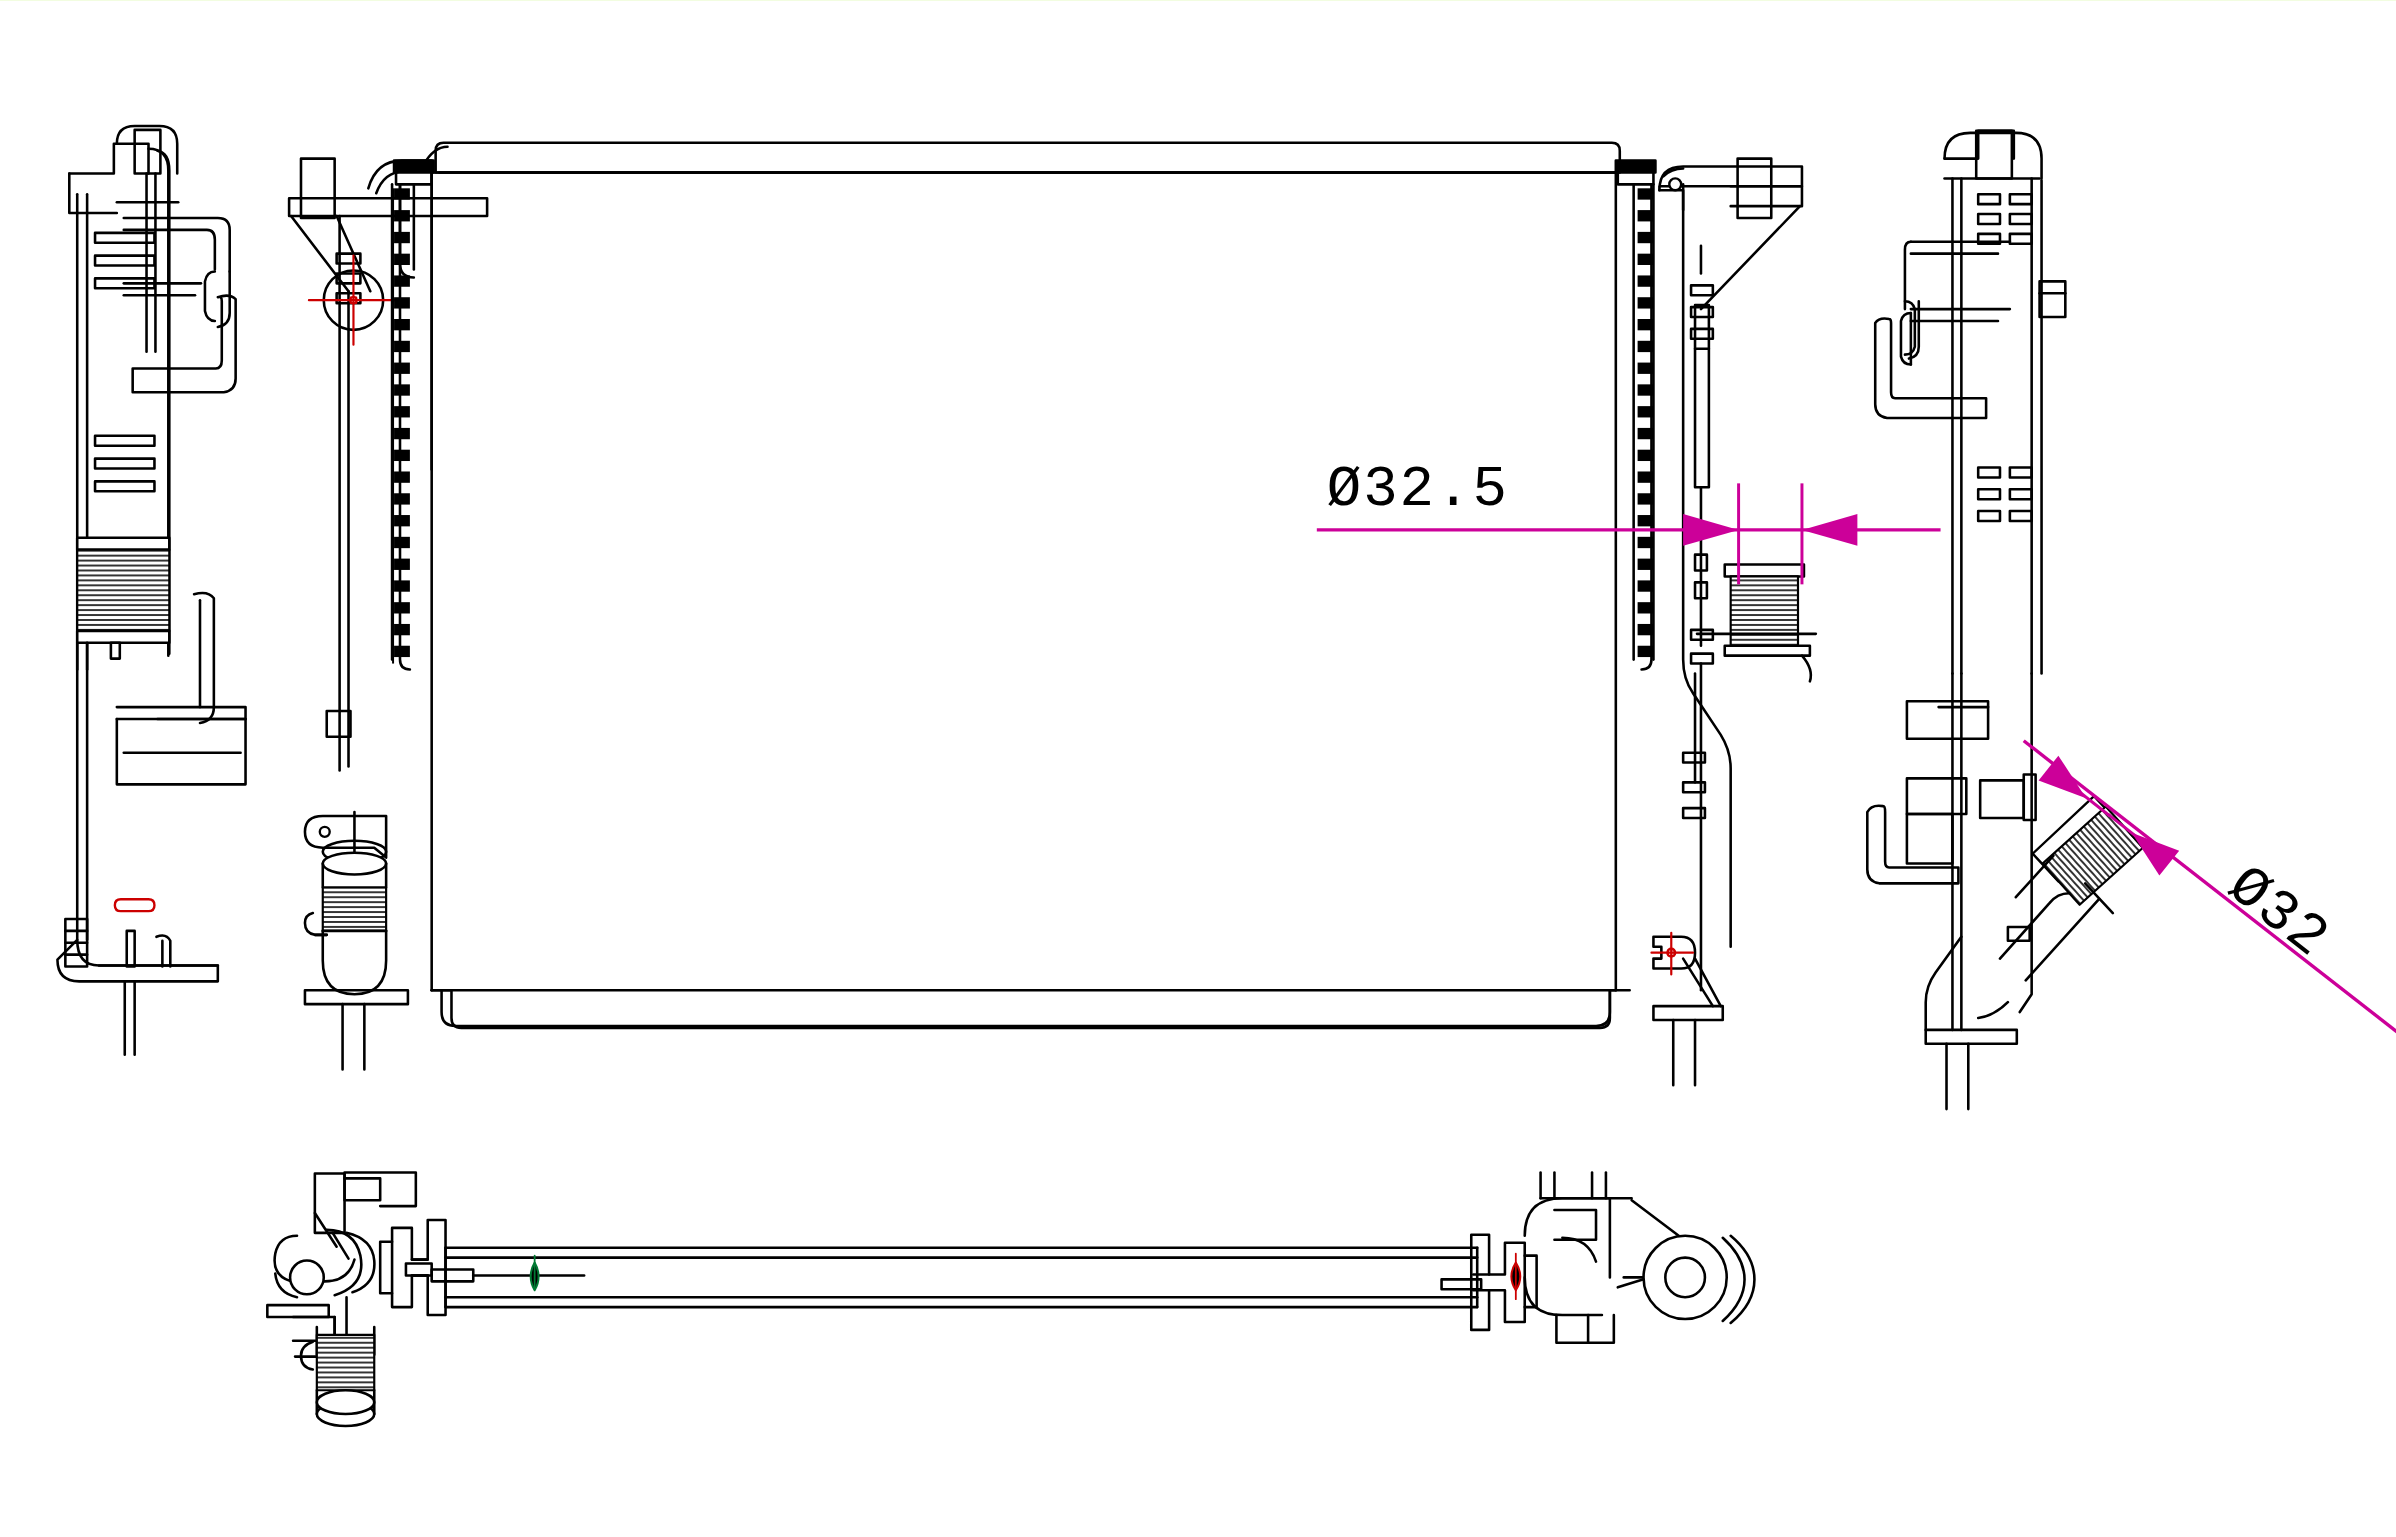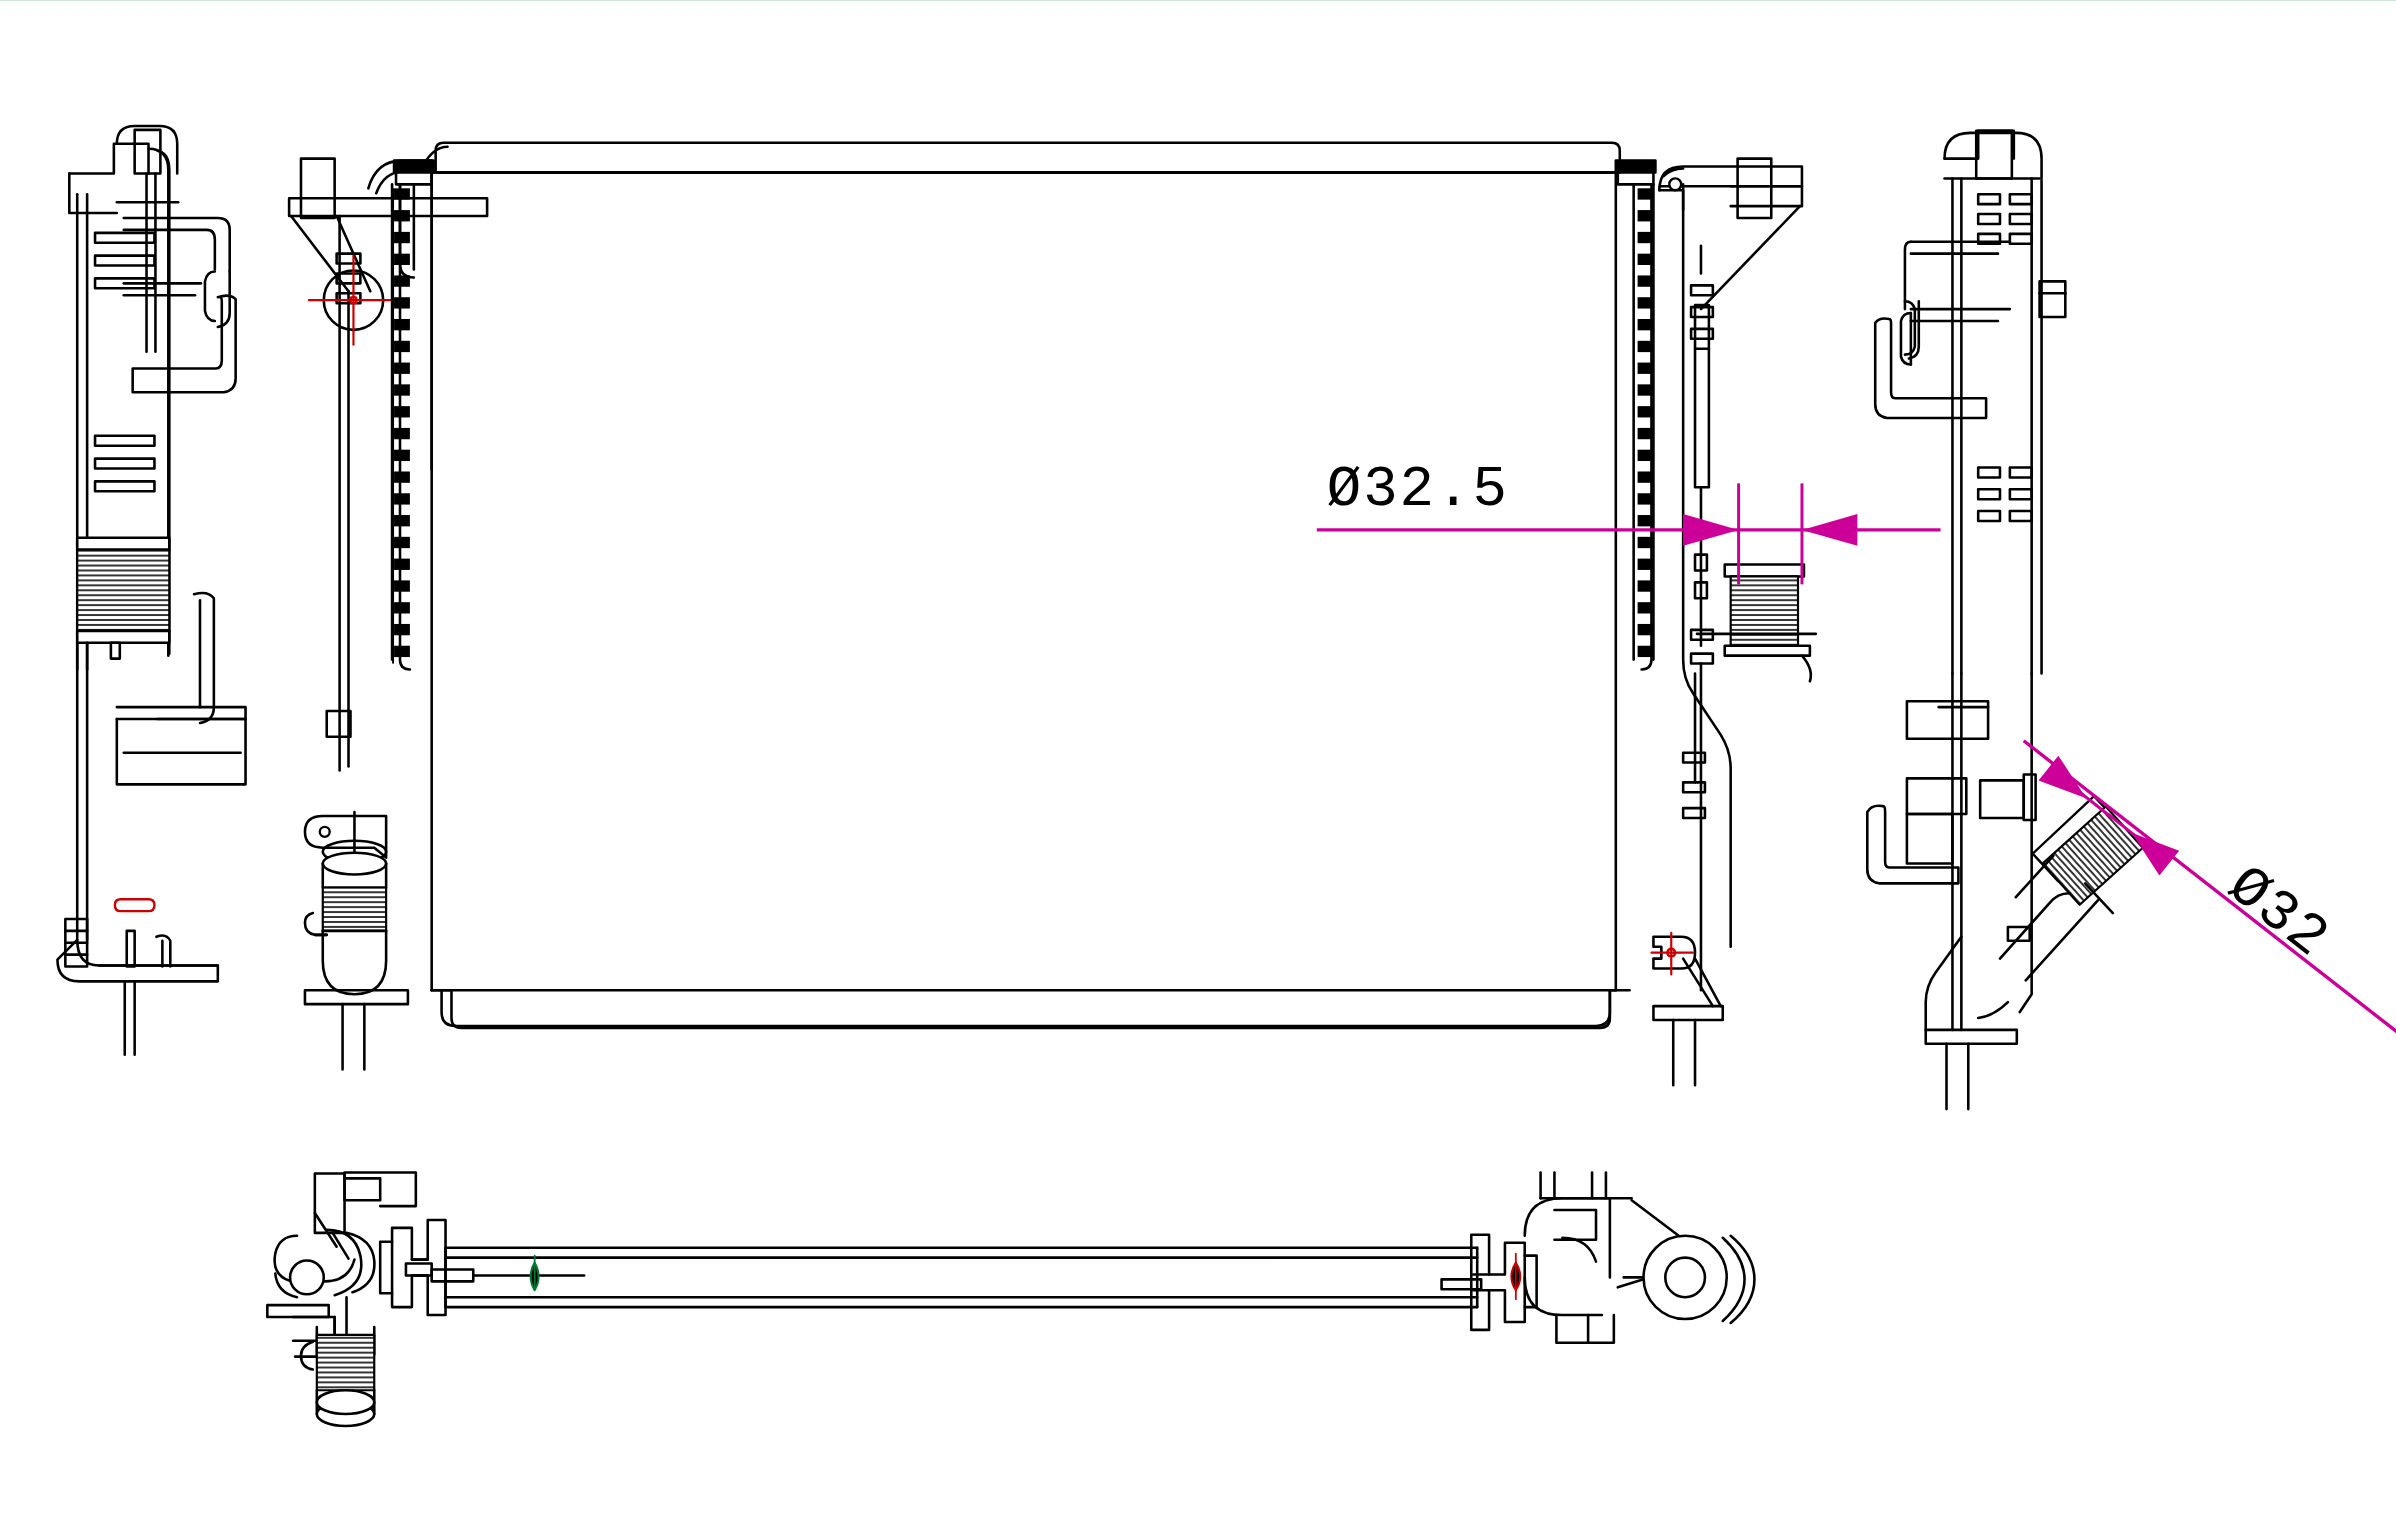--- a/index.html
+++ b/index.html
@@ -1,18 +1,18 @@
 <!DOCTYPE html>
 <html><head>
 <meta charset="utf-8">
 <title>Radiator Technical Drawing</title>
 <style>
   html,body{margin:0;padding:0;background:#ffffff;}
   body{width:2397px;height:1538px;overflow:hidden;font-family:"Liberation Sans",sans-serif;}
-  #stage{position:relative;width:2397px;height:1538px;background:#15803d;}
+  #stage{position:relative;width:2397px;height:1538px;background:#bef264;}
   #stage svg{position:absolute;left:0;top:0;width:2397px;height:1538px;display:block;}
   .dimtext{font-family:"Liberation Mono","DejaVu Sans Mono",monospace;font-weight:400;letter-spacing:2px;}
 </style>
 </head>
 <body>
 
 <div id="stage">
 
 <svg viewBox="0 0 2421 1553" xmlns="http://www.w3.org/2000/svg">
   <defs>

